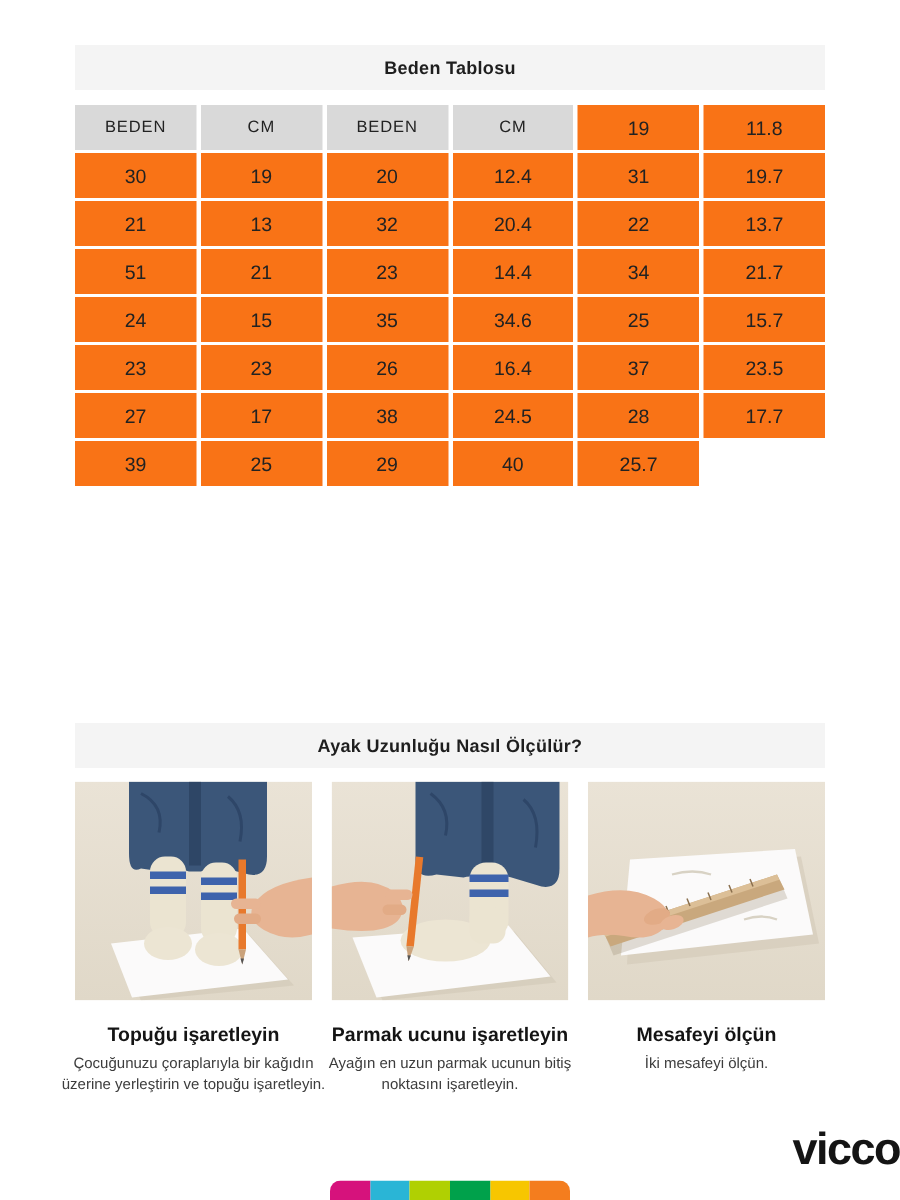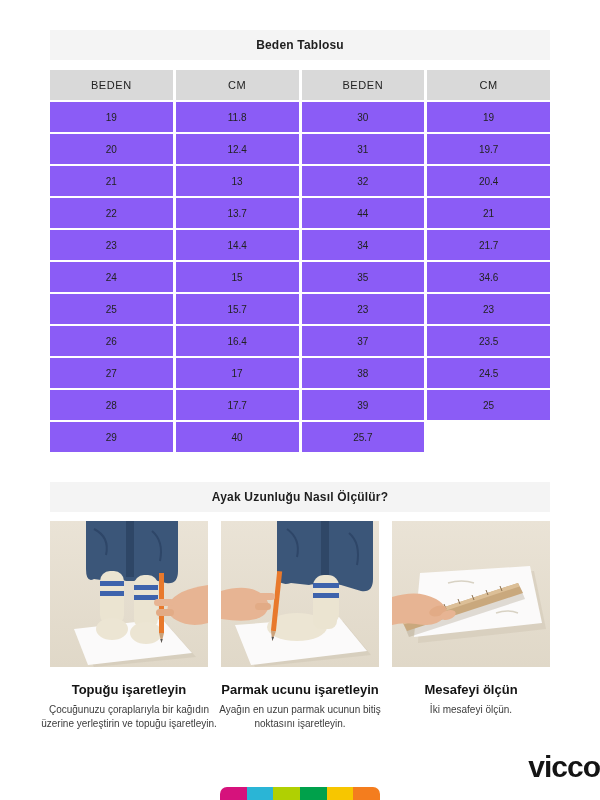--- a/index.html
+++ b/index.html
@@ -10,30 +10,30 @@
   .title-bar {
     position:absolute; left:50px; width:500px; height:30px;
     background:#f4f4f4; display:flex; align-items:center; justify-content:center;
     font-size:12px; font-weight:700; letter-spacing:.2px;
   }
   #size-title-bar { top:30px; }
   #measure-title-bar { top:482px; }
 
   .size-grid {
     position:absolute; left:50px; top:70px; width:500px;
-    display:grid; grid-template-columns:repeat(4,1fr);
+    display:grid; grid-template-columns:repeat(6,1fr);
     grid-auto-rows:30px; gap:2px 3px; background:#ffffff;
   }
   .size-grid .th {
     background:#d9d9d9; display:flex; align-items:center; justify-content:center;
     font-size:11px; letter-spacing:.6px; color:#222;
   }
   .size-grid .td {
-    background:#8b5cf6; display:flex; align-items:center; justify-content:center;
-    font-size:10px; color:#222;
+    background:#f97316; display:flex; align-items:center; justify-content:center;
+    font-size:13px; color:#222;
   }
 
   .steps {
     position:absolute; left:50px; top:521px; width:500px;
     display:flex; gap:13px;
   }
   .step { width:158px; display:flex; flex-direction:column; align-items:center; }
   .step .photo { width:158px; height:146px; overflow:hidden; }
   .step h4 {
     margin:15px 0 0 0; font-size:13px; font-weight:700; text-align:center; color:#141414;
@@ -75,21 +75,21 @@
       <div class="td">20</div>
       <div class="td">12.4</div>
       <div class="td">31</div>
       <div class="td">19.7</div>
       <div class="td">21</div>
       <div class="td">13</div>
       <div class="td">32</div>
       <div class="td">20.4</div>
       <div class="td">22</div>
       <div class="td">13.7</div>
-      <div class="td">44</div>
+      <div class="td">51</div>
       <div class="td">21</div>
       <div class="td">23</div>
       <div class="td">14.4</div>
       <div class="td">34</div>
       <div class="td">21.7</div>
       <div class="td">24</div>
       <div class="td">15</div>
       <div class="td">35</div>
       <div class="td">34.6</div>
       <div class="td">25</div>

